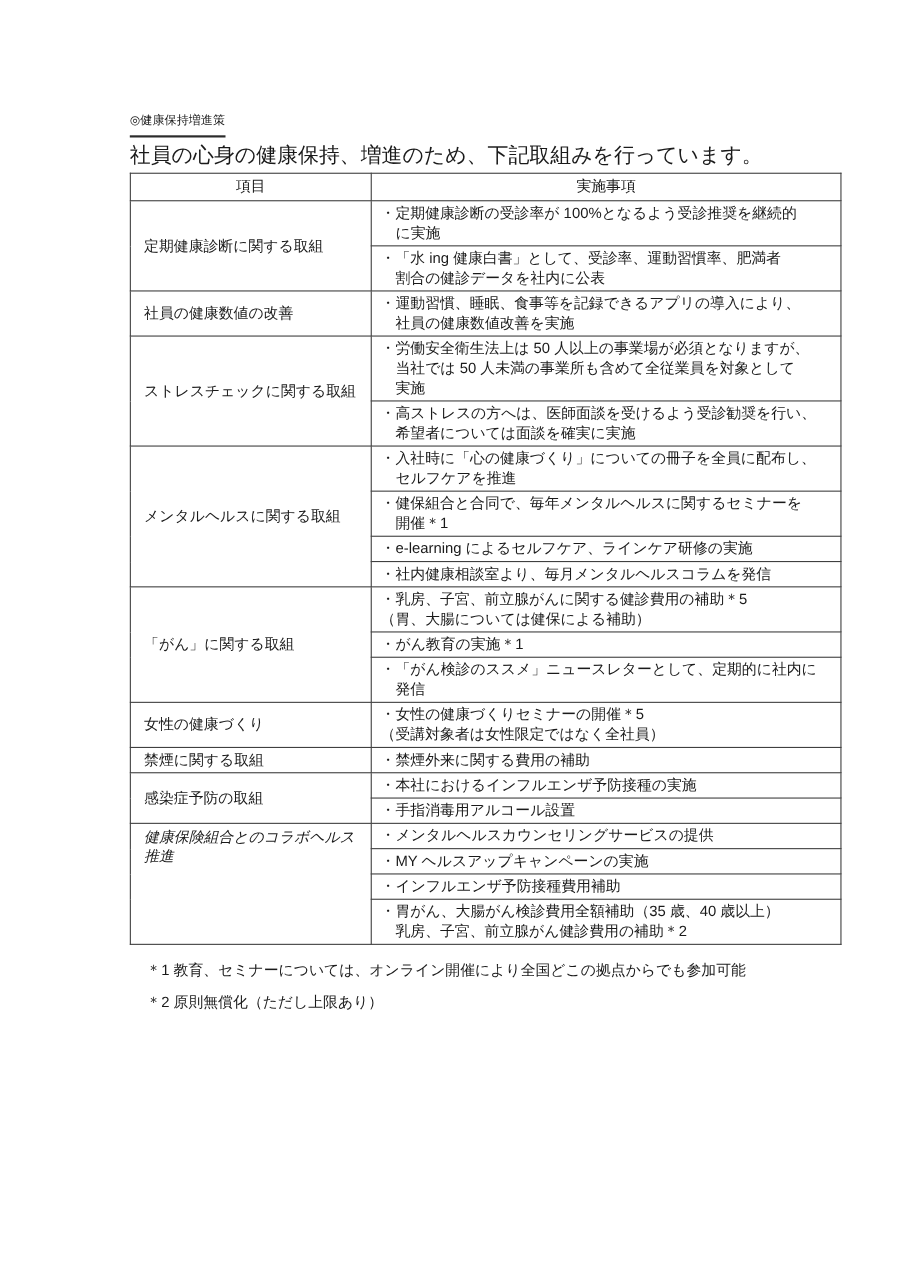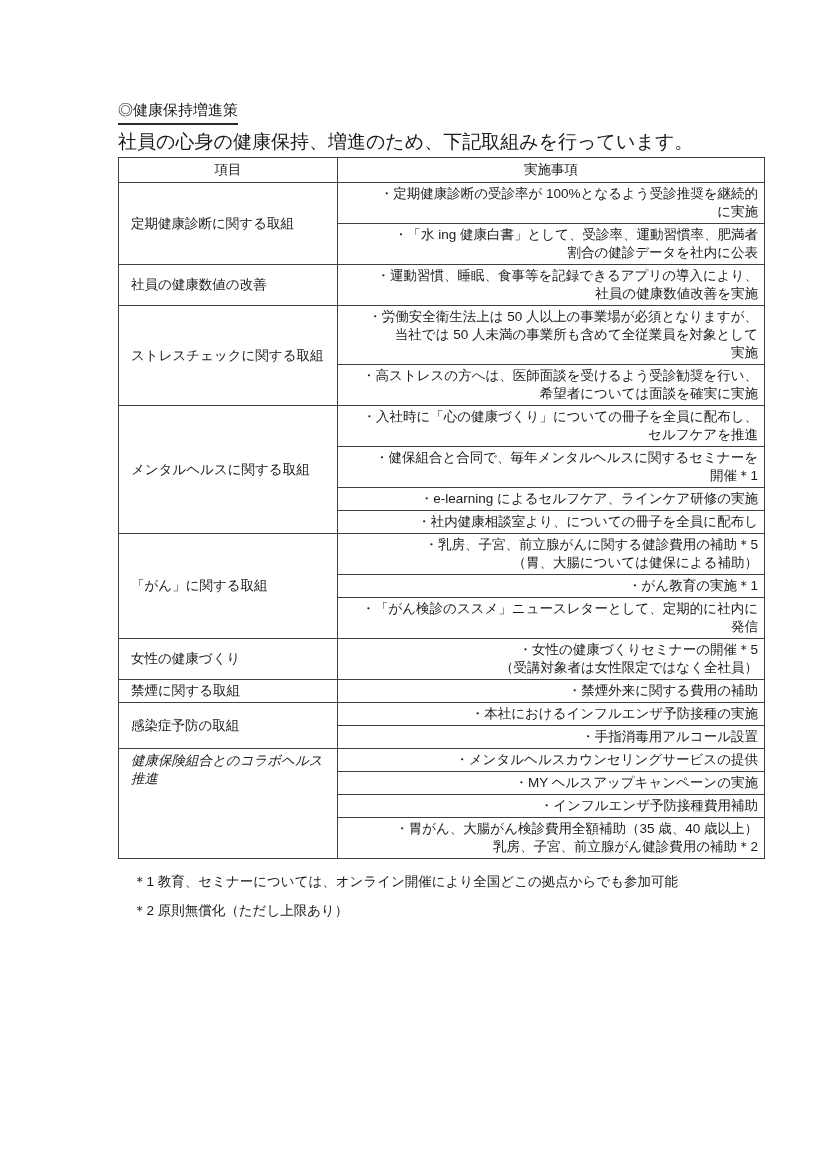--- a/index.html
+++ b/index.html
@@ -10,27 +10,26 @@
     color: #1a1a1a;
     position: relative;
   }
   .doc {
     position: absolute;
     left: 118px; top: 100px;
     width: 646px;
   }
   .title {
     display: inline-block;
-    font-size: 15px;
+    font-size: 11px;
     font-weight: 400;
     line-height: 21px;
     margin: 0;
     border-bottom: 2px solid #2b2b2b;
     padding-bottom: 2px;
-    font-family: Liberation Serif, serif;
   }
   .subtitle {
     font-size: 19px;
     line-height: 19px;
     margin: 7px 0 0 0;
   }
   table.health {
     border-collapse: collapse;
     table-layout: fixed;
     width: 646px;
@@ -50,21 +49,20 @@
   }
   td.item {
     vertical-align: middle;
     padding: 2px 6px 2px 12px;
   }
   td.item.top { vertical-align: top; padding-top: 3px; font-style: italic; }
   td.detail {
     vertical-align: top;
     padding: 2px 6px 2px 8px;
     white-space: pre-line;
-    text-align: right;
   }
   .footnotes {
     margin-top: 14px;
     padding-left: 15px;
     font-size: 13.5px;
   }
   .footnote {
     margin: 0 0 11px 0;
     line-height: 18px;
   }
@@ -122,21 +120,21 @@
 　セルフケアを推進</td>
       </tr>
       <tr>
         <td class="detail">・健保組合と合同で、毎年メンタルヘルスに関するセミナーを
 　開催＊1</td>
       </tr>
       <tr>
         <td class="detail">・e-learning によるセルフケア、ラインケア研修の実施</td>
       </tr>
       <tr>
-        <td class="detail">・社内健康相談室より、についての冊子を全員に配布し</td>
+        <td class="detail">・社内健康相談室より、毎月メンタルヘルスコラムを発信</td>
       </tr>
 
       <tr>
         <td class="item" rowspan="3">「がん」に関する取組</td>
         <td class="detail">・乳房、子宮、前立腺がんに関する健診費用の補助＊5
 （胃、大腸については健保による補助）</td>
       </tr>
       <tr>
         <td class="detail">・がん教育の実施＊1</td>
       </tr>

